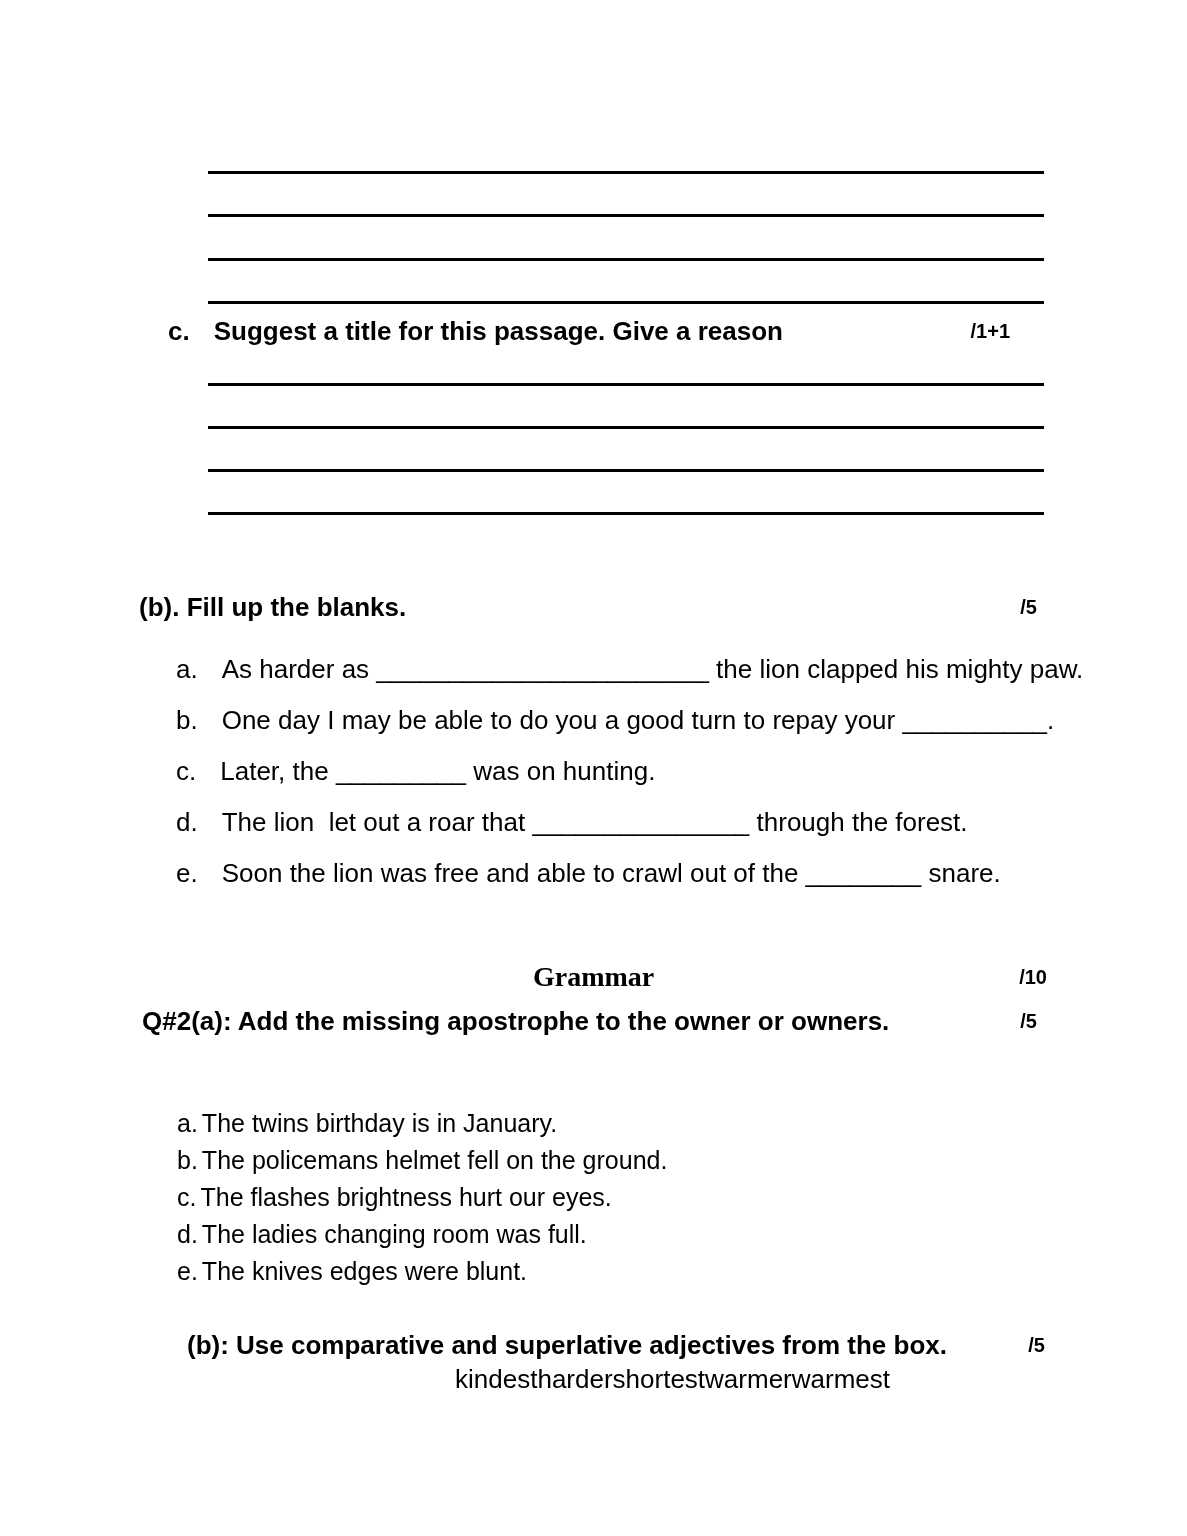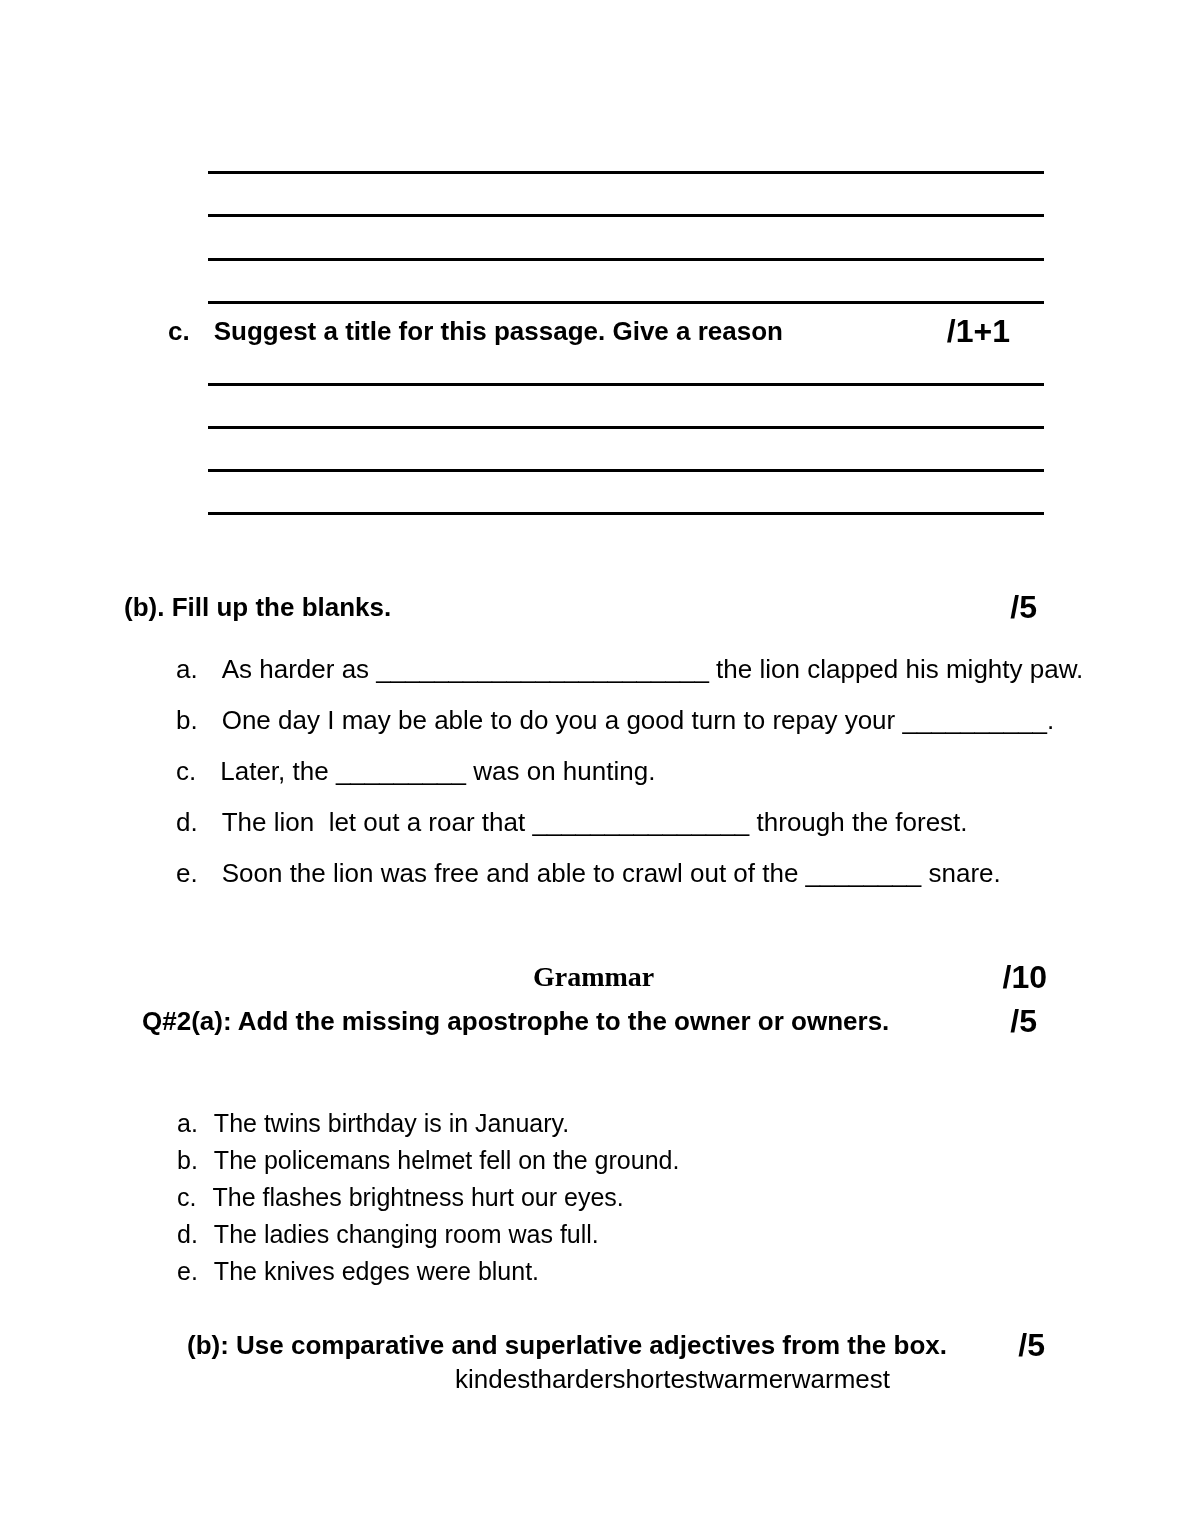--- a/index.html
+++ b/index.html
@@ -14,27 +14,27 @@
   }
   .wline {
     position:absolute;
     left:208px; width:836px; height:0;
     border-top:3px solid #000;
   }
   .row { position:absolute; font-size:26px; line-height:32px; white-space:pre-wrap; }
   .b { font-weight:700; }
   .marks {
     position:absolute;
-    font-weight:700; font-size:32px; line-height:32px;
+    font-weight:700; font-size:20px; line-height:32px;
     text-align:right;
   }
   .item { display:flex; }
   .item .lbl { flex:0 0 auto; }
   .item .txt { margin-left:24px; }
-  .g-item .txt { margin-left:16px; }
+  .g-item .txt { margin-left:4px; }
   .title { font-size:28px; font-weight:700;font-family:Liberation Serif, serif; }
   .ex-indent { margin-left:16px; }
   .words {
     position:absolute;
     left:313px; top:1363px; width:577px;
     display:flex; justify-content:flex-end;
     font-size:26px; line-height:32px;
   }
 </style>
 </head>
@@ -51,21 +51,21 @@
     <span class="lbl">c.</span>
     <span class="txt">Suggest a title for this passage. Give a reason</span>
   </div>
   <div class="marks" style="top:315px; right:177px">/1+1</div>
 
   <div class="wline" style="top:383px"></div>
   <div class="wline" style="top:426px"></div>
   <div class="wline" style="top:469px"></div>
   <div class="wline" style="top:512px"></div>
 
-  <div class="row b" style="top:591px; left:124px">(b). Fill up the blanks.</div>
+  <div class="row b" style="top:591px; left:139px">(b). Fill up the blanks.</div>
   <div class="marks" style="top:591px; right:150px">/5</div>
 
   <div class="row item" style="top:653px; left:176px; width:920px">
     <span class="lbl">a.</span>
     <span class="txt">As harder as _______________________ the lion clapped his mighty paw.</span>
   </div>
   <div class="row item" style="top:704px; left:176px; width:920px">
     <span class="lbl">b.</span>
     <span class="txt">One day I may be able to do you a good turn to repay your __________.</span>
   </div>

